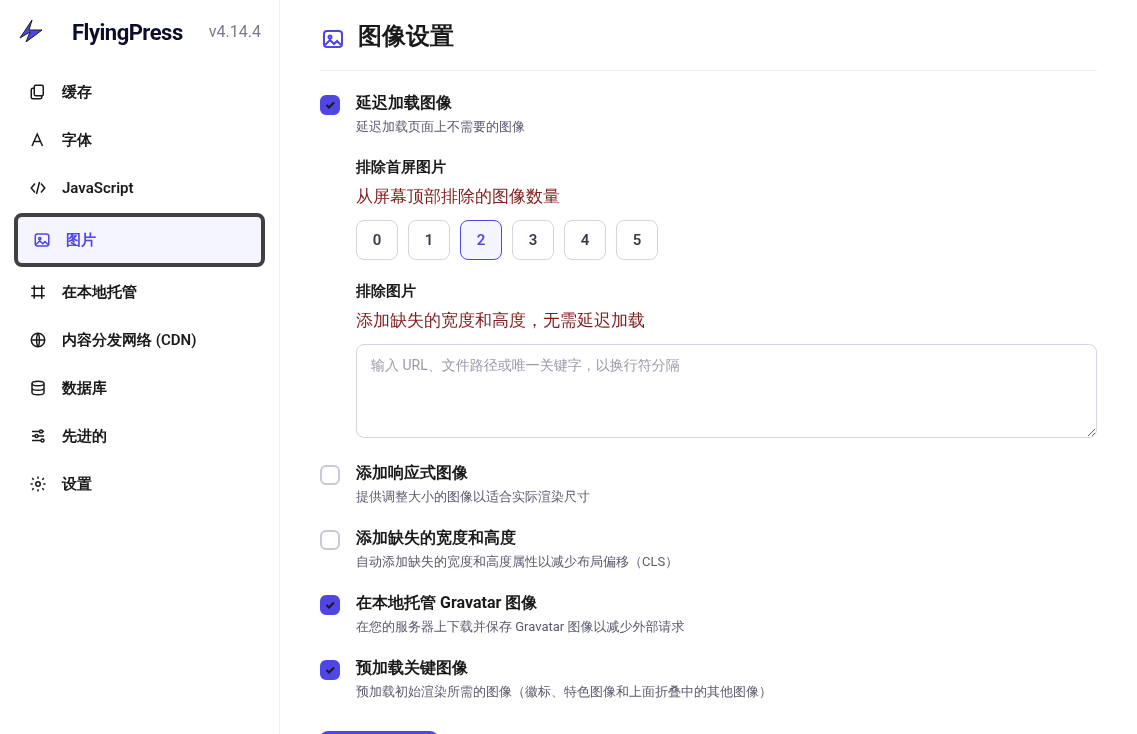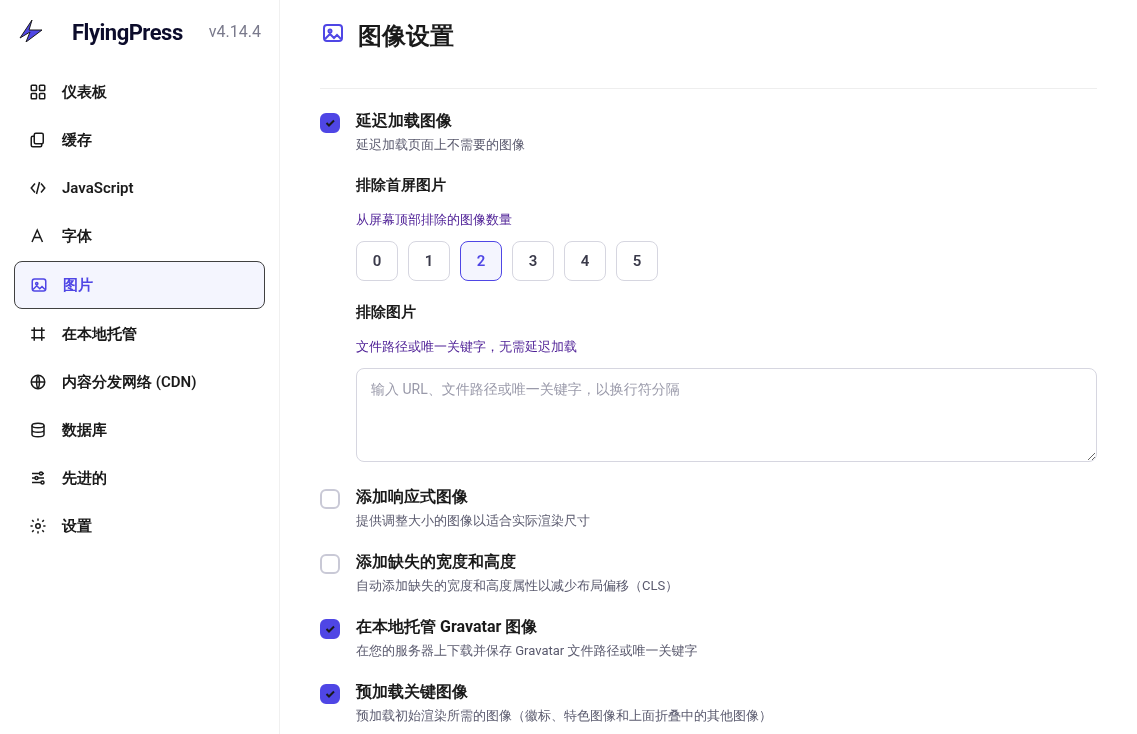--- a/index.html
+++ b/index.html
@@ -53,41 +53,41 @@
     padding: 13px 14px;
     border-radius: 8px;
     cursor: pointer;
     font-size: 15px;
     font-weight: 600;
     color: #1a1a1a;
   }
   .nav-item.active {
     background: #f4f5fe;
     color: #4f46e5;
-    border: 1px solid #404040;
+    border: 4px solid #404040;
   }
   .nav-item .icon {
     width: 20px;
     height: 20px;
     display: flex;
     align-items: center;
     justify-content: center;
     color: #1a1a1a;
   }
   .nav-item.active .icon { color: #4f46e5; }
   .main {
     flex: 1;
     padding: 20px 40px 40px 40px;
     max-width: 860px;
   }
   .page-head {
     display: flex;
-    align-items: flex-start;
+    align-items: flex-end;
     gap: 12px;
-    padding-bottom: 36px;
+    padding-bottom: 18px;
     border-bottom: 1px solid #eee;
     margin-bottom: 22px;
   }
   .page-head .icon {
     width: 26px;
     height: 26px;
     color: #4f46e5;
     display:flex; align-items:center; justify-content:center;
   }
   .page-title {
@@ -130,23 +130,23 @@
   }
   .suboption {
     margin-left: 36px;
     margin-bottom: 22px;
   }
   .sub-title {
     font-size: 15px;
     font-weight: 700;
   }
   .sub-desc {
-    font-size: 13px;
-    color: #4c1d95;
-    margin-top: 16px;
+    font-size: 17px;
+    color: #7f1d1d;
+    margin-top: 8px;
   }
   .number-row {
     display: flex;
     gap: 10px;
     margin-top: 12px;
   }
   .number-btn {
     width: 42px;
     height: 40px;
     border: 1px solid #d6d6e0;
@@ -208,52 +208,41 @@
       </span>
       <span class="logo-text">FlyingPress</span>
     </div>
     <span class="version">v4.14.4</span>
   </div>
 
   <nav class="nav">
     <div class="nav-item">
       <span class="icon">
         <svg width="18" height="18" viewBox="0 0 24 24" fill="none" stroke-width="2">
-            <rect x="3" y="3" width="7" height="7" rx="1"></rect>
-            <rect x="14" y="3" width="7" height="7" rx="1"></rect>
-            <rect x="3" y="14" width="7" height="7" rx="1"></rect>
-            <rect x="14" y="14" width="7" height="7" rx="1"></rect>
-          </svg>
-      </span>
-      <span>仪表板</span>
-    </div>
-    <div class="nav-item">
-      <span class="icon">
-        <svg width="18" height="18" viewBox="0 0 24 24" fill="none" stroke-width="2">
             <rect x="7" y="3" width="12" height="14" rx="2"></rect>
             <path d="M7 7H5a2 2 0 00-2 2v10a2 2 0 002 2h10a2 2 0 002-2v-2"></path>
           </svg>
       </span>
       <span>缓存</span>
     </div>
     <div class="nav-item">
       <span class="icon">
         <svg width="18" height="18" viewBox="0 0 24 24" fill="none" stroke-width="2">
+            <path d="M4 20L11 4l7 16M7 14h8"></path>
+          </svg>
+      </span>
+      <span>字体</span>
+    </div>
+    <div class="nav-item">
+      <span class="icon">
+        <svg width="18" height="18" viewBox="0 0 24 24" fill="none" stroke-width="2">
             <path d="M8 6L3 12l5 6M16 6l5 6-5 6M14 4l-4 16"></path>
           </svg>
       </span>
       <span>JavaScript</span>
-    </div>
-    <div class="nav-item">
-      <span class="icon">
-        <svg width="18" height="18" viewBox="0 0 24 24" fill="none" stroke-width="2">
-            <path d="M4 20L11 4l7 16M7 14h8"></path>
-          </svg>
-      </span>
-      <span>字体</span>
     </div>
     <div class="nav-item active">
       <span class="icon">
         <svg width="18" height="18" viewBox="0 0 24 24" fill="none" stroke-width="2">
             <rect x="3" y="4" width="18" height="16" rx="3"></rect>
             <circle cx="9" cy="10" r="1.5"></circle>
             <path d="M4 18l5-5 4 4 3-3 4 4"></path>
           </svg>
       </span>
       <span>图片</span>
@@ -342,21 +331,21 @@
       <div class="number-btn selected">2</div>
       <div class="number-btn">3</div>
       <div class="number-btn">4</div>
       <div class="number-btn">5</div>
     </div>
   </div>
 
   
   <div class="suboption">
     <div class="sub-title">排除图片</div>
-    <div class="sub-desc">文件路径或唯一关键字，无需延迟加载</div>
+    <div class="sub-desc">添加缺失的宽度和高度，无需延迟加载</div>
     <textarea class="exclude-textarea" placeholder="输入 URL、文件路径或唯一关键字，以换行符分隔" style=""></textarea>
   </div>
 
   
   <div class="option">
     <div class="checkbox">
       
     </div>
     <div class="option-body">
       <div class="option-title">添加响应式图像</div>
@@ -377,21 +366,21 @@
 
   
   <div class="option">
     <div class="checkbox checked">
       <svg viewBox="0 0 24 24" stroke="#fff" stroke-width="4" fill="none">
           <path d="M5 12l5 5L20 7"></path>
         </svg>
     </div>
     <div class="option-body">
       <div class="option-title">在本地托管 Gravatar 图像</div>
-      <div class="option-desc">在您的服务器上下载并保存 Gravatar 文件路径或唯一关键字</div>
+      <div class="option-desc">在您的服务器上下载并保存 Gravatar 图像以减少外部请求</div>
     </div>
   </div>
 
   
   <div class="option">
     <div class="checkbox checked">
       <svg viewBox="0 0 24 24" stroke="#fff" stroke-width="4" fill="none">
           <path d="M5 12l5 5L20 7"></path>
         </svg>
     </div>

